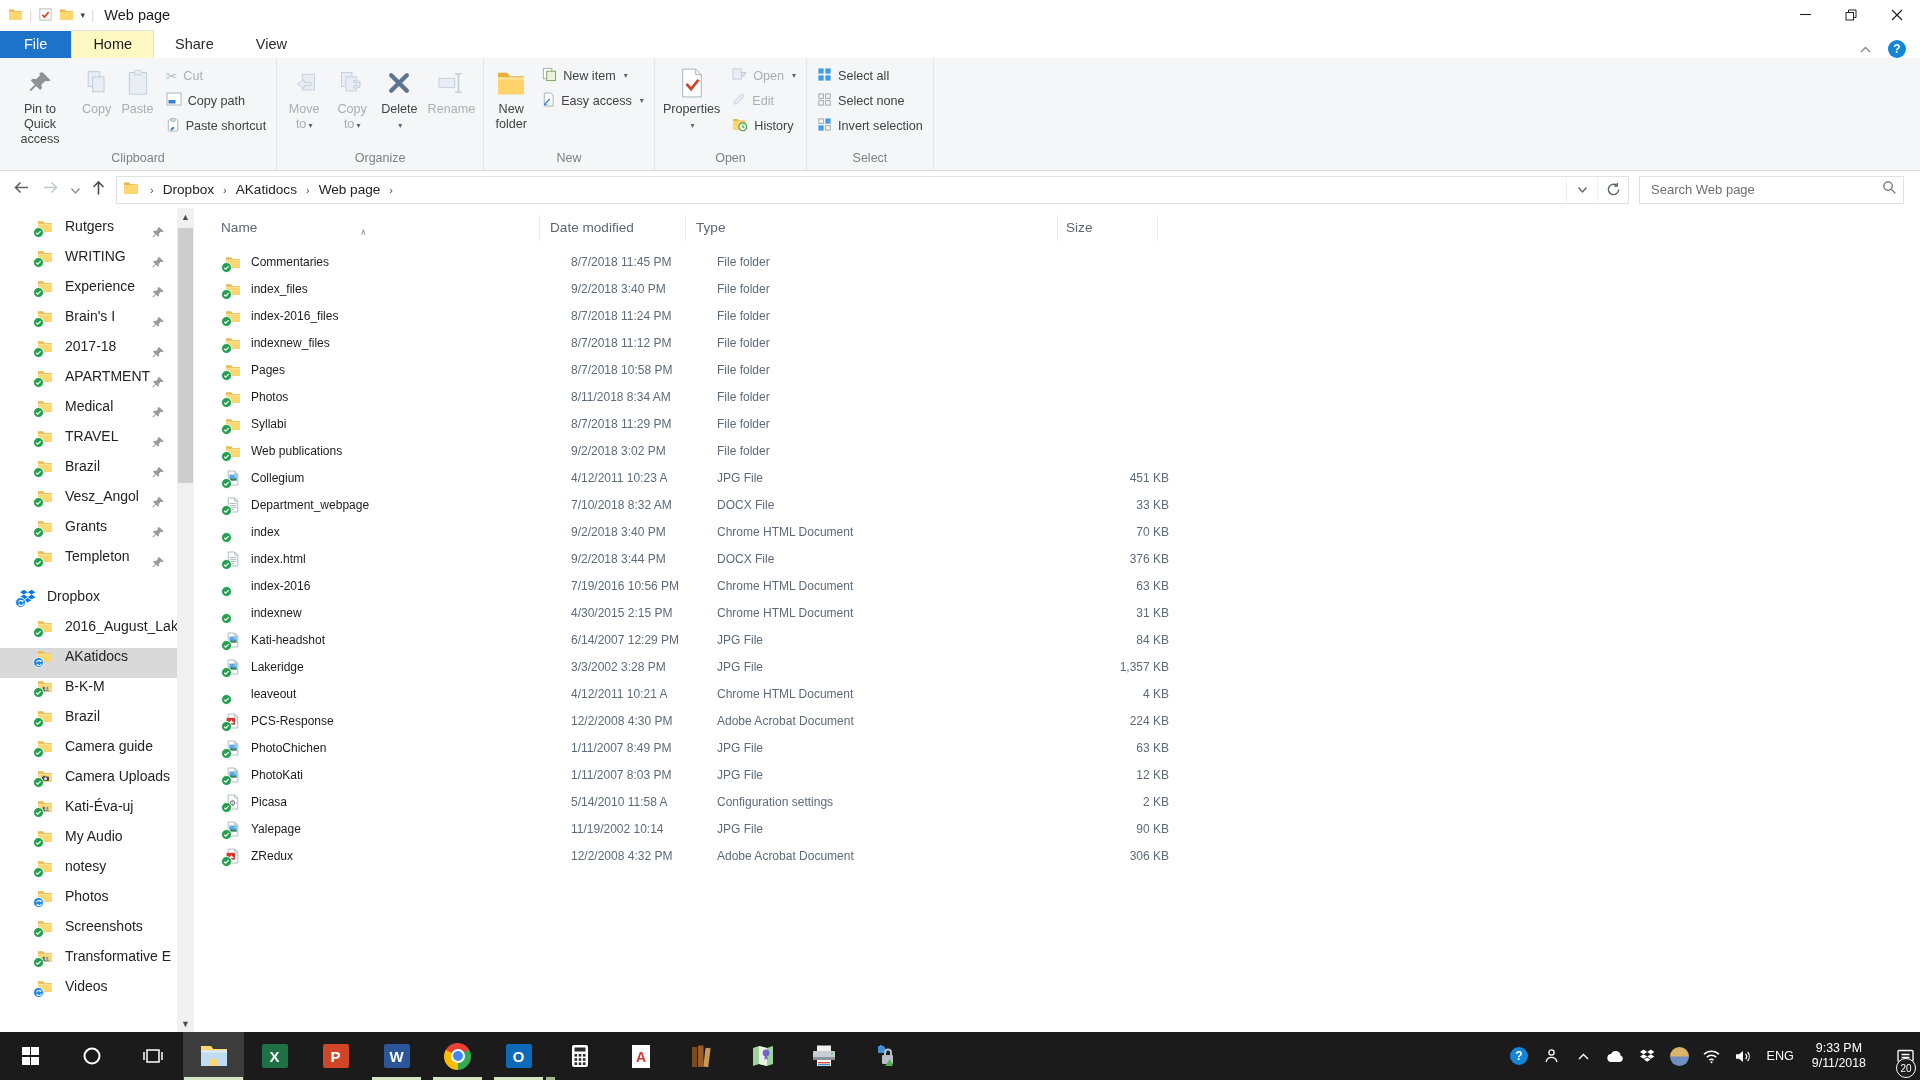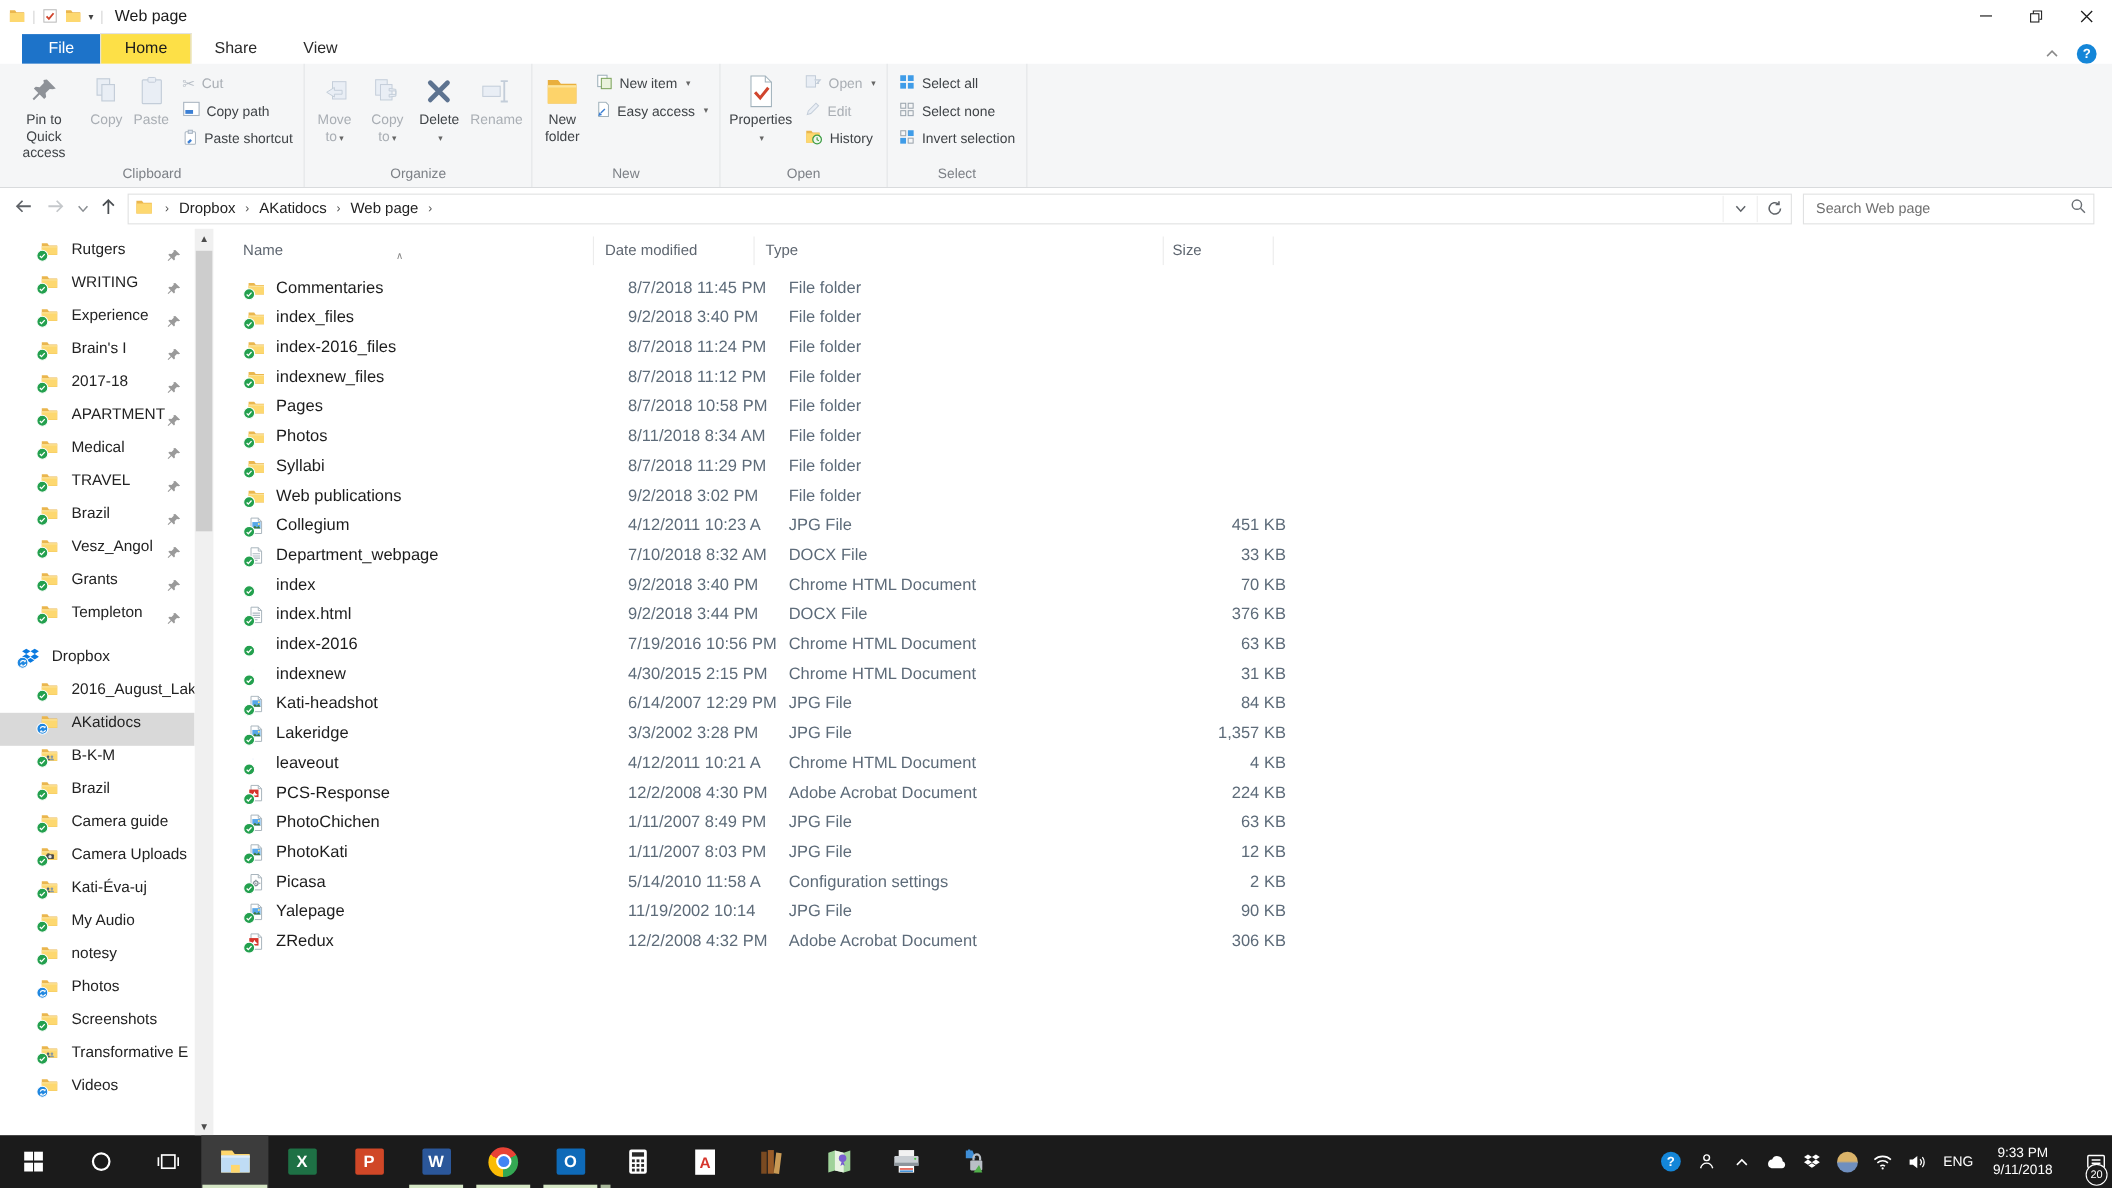--- a/index.html
+++ b/index.html
@@ -11,24 +11,24 @@
   .titlebar{height:29px;display:flex;align-items:center;background:#fff;flex:none;}
   .qat{display:flex;align-items:center;padding-left:8px;gap:6px;}
   .qsep{color:#d8d8d8;font-size:13px;}
   .qat svg{display:block;}
   .qcaret{font-size:9px;color:#444;}
   .wtitle{margin-left:10px;font-size:14.5px;color:#1b1b1b;}
   .wincontrols{margin-left:auto;display:flex;height:29px;}
   .winbtn{width:46px;display:flex;align-items:center;justify-content:center;}
 
   
-  .tabrow{height:29px;display:flex;align-items:flex-end;background:#fff;flex:none;margin-left:20px;}
+  .tabrow{height:29px;display:flex;align-items:flex-end;background:#fff;flex:none;}
   .tab{padding:5px 21px 6px;font-size:14.5px;color:#2b2b2b;}
   .tab.file{background:#1d73c9;color:#fff;padding:5px 24px 6px;}
-  .tab.active{background:#fde047;border:1px solid #e2e2e2;border-bottom:none;color:#1b1b1b;}
+  .tab.active{background:#fef9c3;border:1px solid #e2e2e2;border-bottom:none;color:#1b1b1b;}
   .tabright{margin-left:auto;display:flex;align-items:center;gap:16px;padding-right:14px;}
 
   
   .ribbon{height:112px;background:#f5f6f7;border-bottom:1px solid #d9dbdd;display:flex;flex:none;}
   .rgroup{display:flex;flex-direction:column;border-right:1px solid #e3e5e7;}
   .rgc{flex:1;display:flex;align-items:stretch;padding:2px 3px 0;}
   .glabel{height:20px;text-align:center;font-size:12.5px;color:#7d8187;line-height:16px;}
   .bigbtn{display:flex;flex-direction:column;align-items:center;padding:4px 5px 2px;font-size:12.6px;
           color:#3f4347;text-align:center;line-height:1.18;}
   .bigbtn .bicon{height:38px;display:flex;align-items:center;justify-content:center;}
@@ -69,21 +69,21 @@
 
   .filearea{flex:1;min-width:0;padding-left:6px;}
   .cols{height:40px;display:flex;align-items:center;font-size:13.6px;color:#5e6670;position:relative;}
   .col{border-right:1px solid #ececec;height:26px;line-height:26px;box-sizing:border-box;}
   .c-name{width:340px;padding-left:21px;position:relative;}
   .c-date{width:146px;padding-left:10px;}
   .c-type{width:372px;padding-left:10px;}
   .c-size{width:100px;padding-left:8px;}
   .sortcaret{position:absolute;top:-12px;left:160px;font-size:9px;color:#8a8a8a;}
   .rows{}
-  .frow{height:27px;display:flex;align-items:center;font-size:15px;}
+  .frow{height:27px;display:flex;align-items:center;font-size:12px;}
   .frow .icw{width:16px;height:16px;margin:0 10px 0 25px;position:relative;flex:none;}
   .frow .fname{width:310px;color:#1c1c1c;white-space:nowrap;overflow:hidden;}
   .frow .fdate{width:146px;padding-left:10px;color:#5d6b79;box-sizing:border-box;}
   .frow .ftype{width:372px;padding-left:10px;color:#5d6b79;box-sizing:border-box;}
   .frow .fsize{width:90px;text-align:right;color:#5d6b79;}
 
   .badge{position:absolute;left:-4px;bottom:-3px;width:11px;height:11px;border-radius:50%;
          border:1px solid #fff;box-sizing:border-box;display:flex;align-items:center;justify-content:center;}
   .badge.synced{background:#23a04e;}
   .badge.syncing{background:#1f87e0;}

